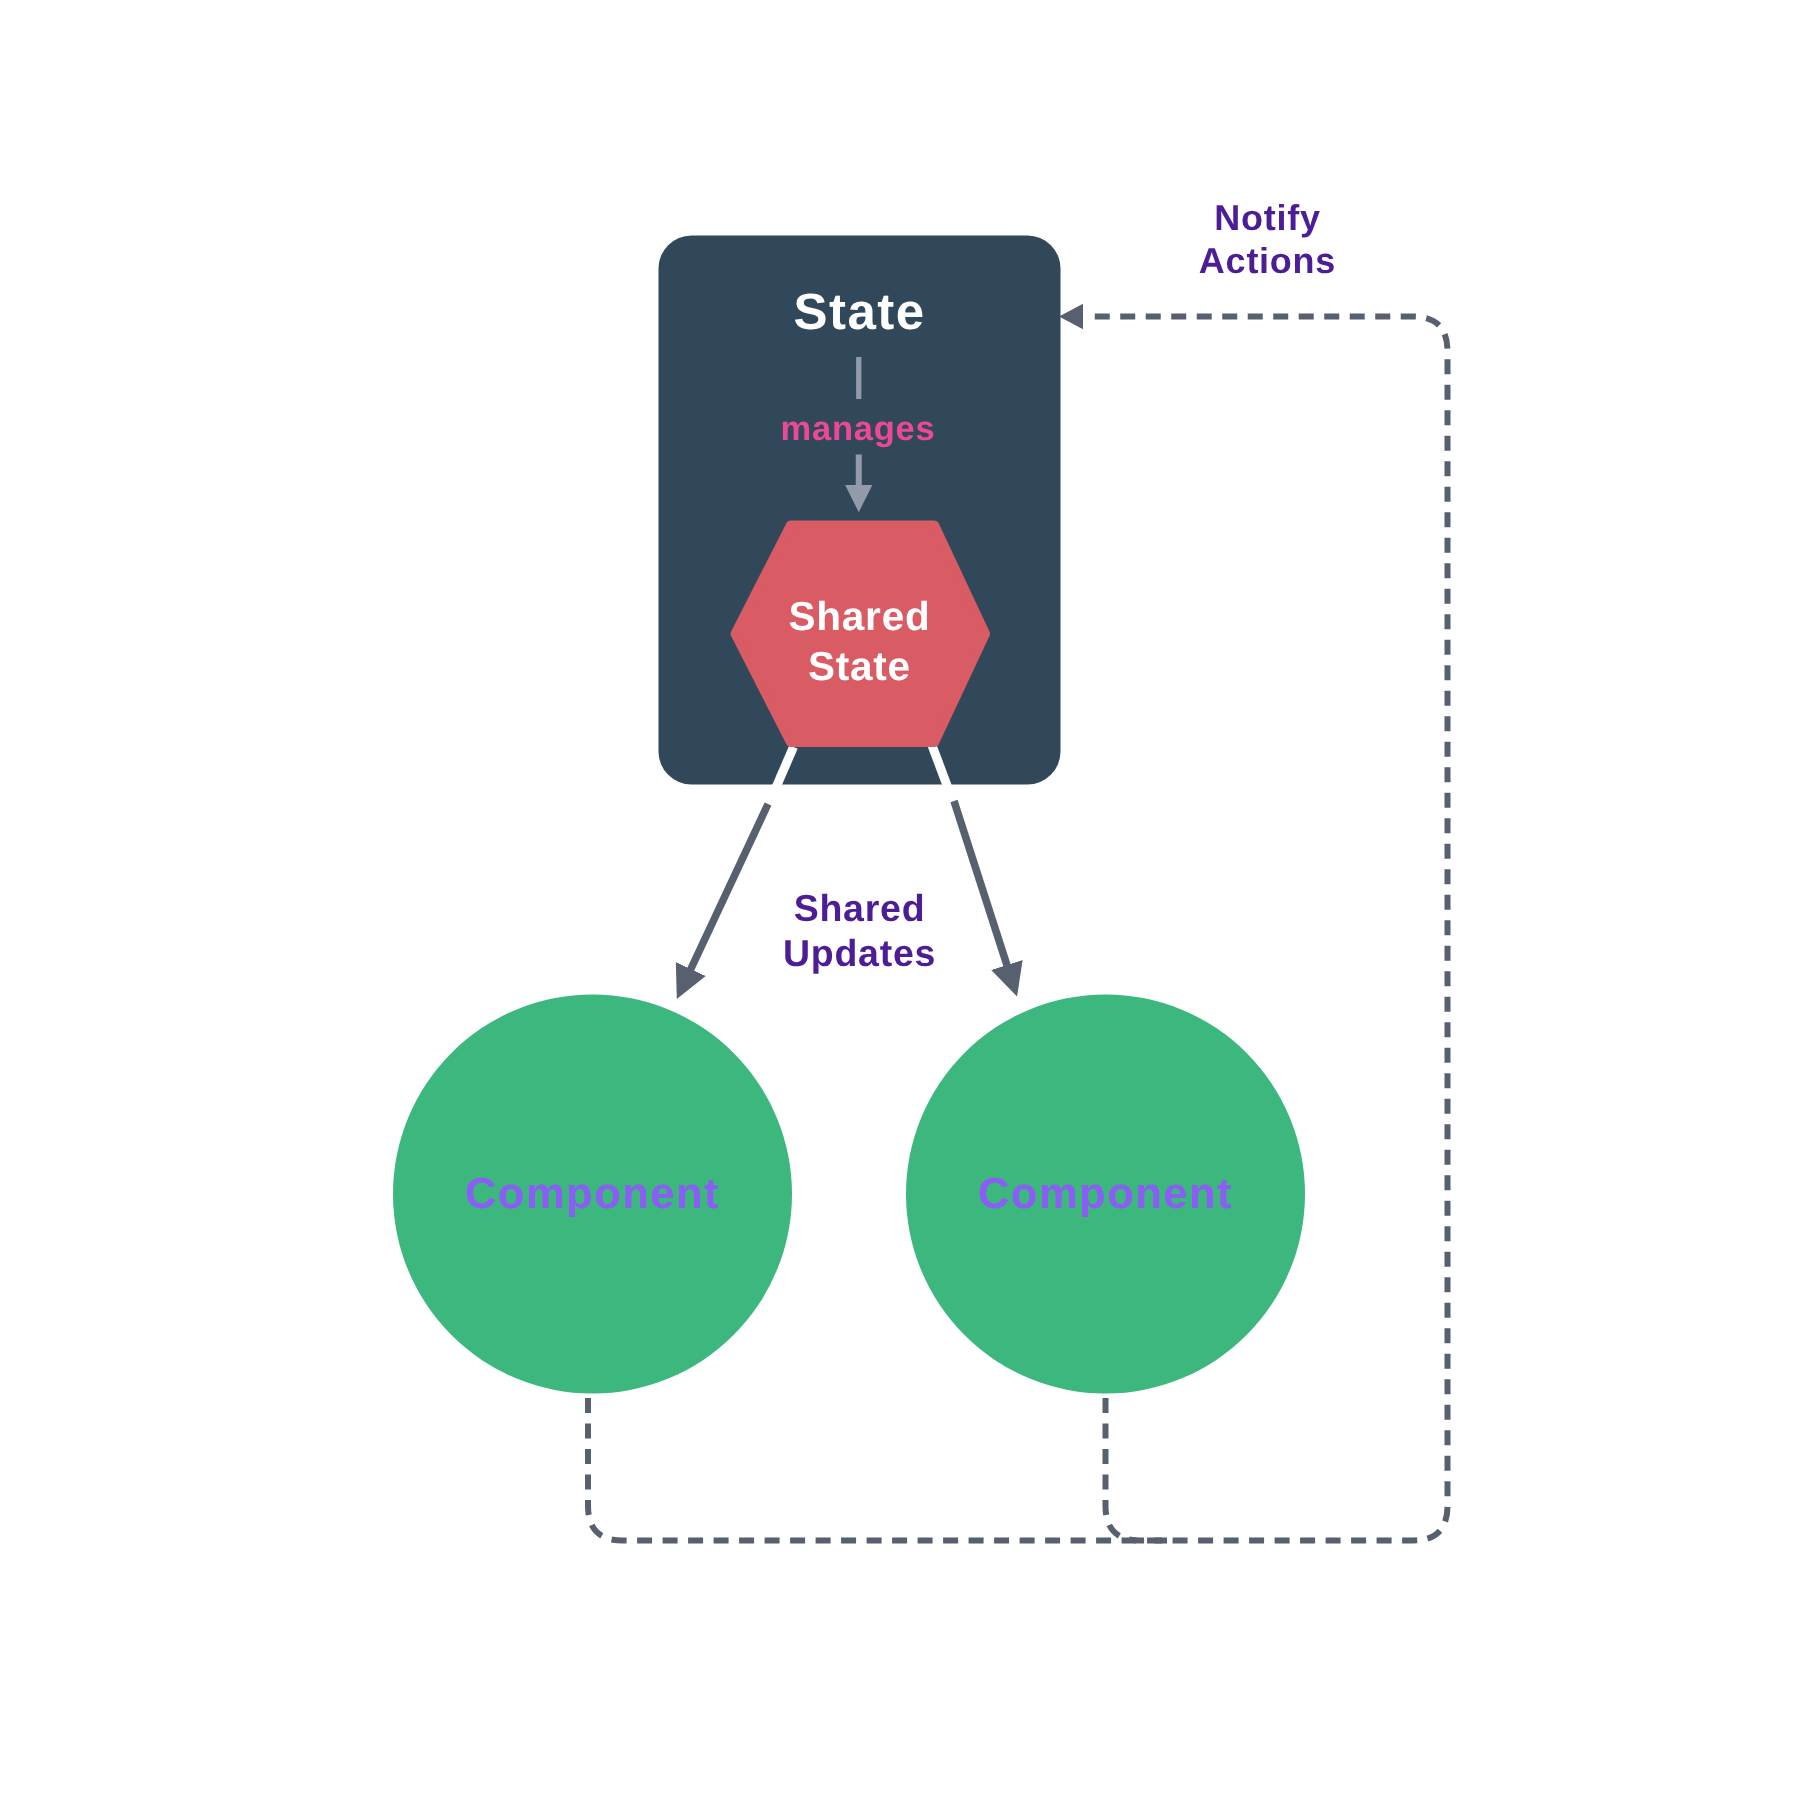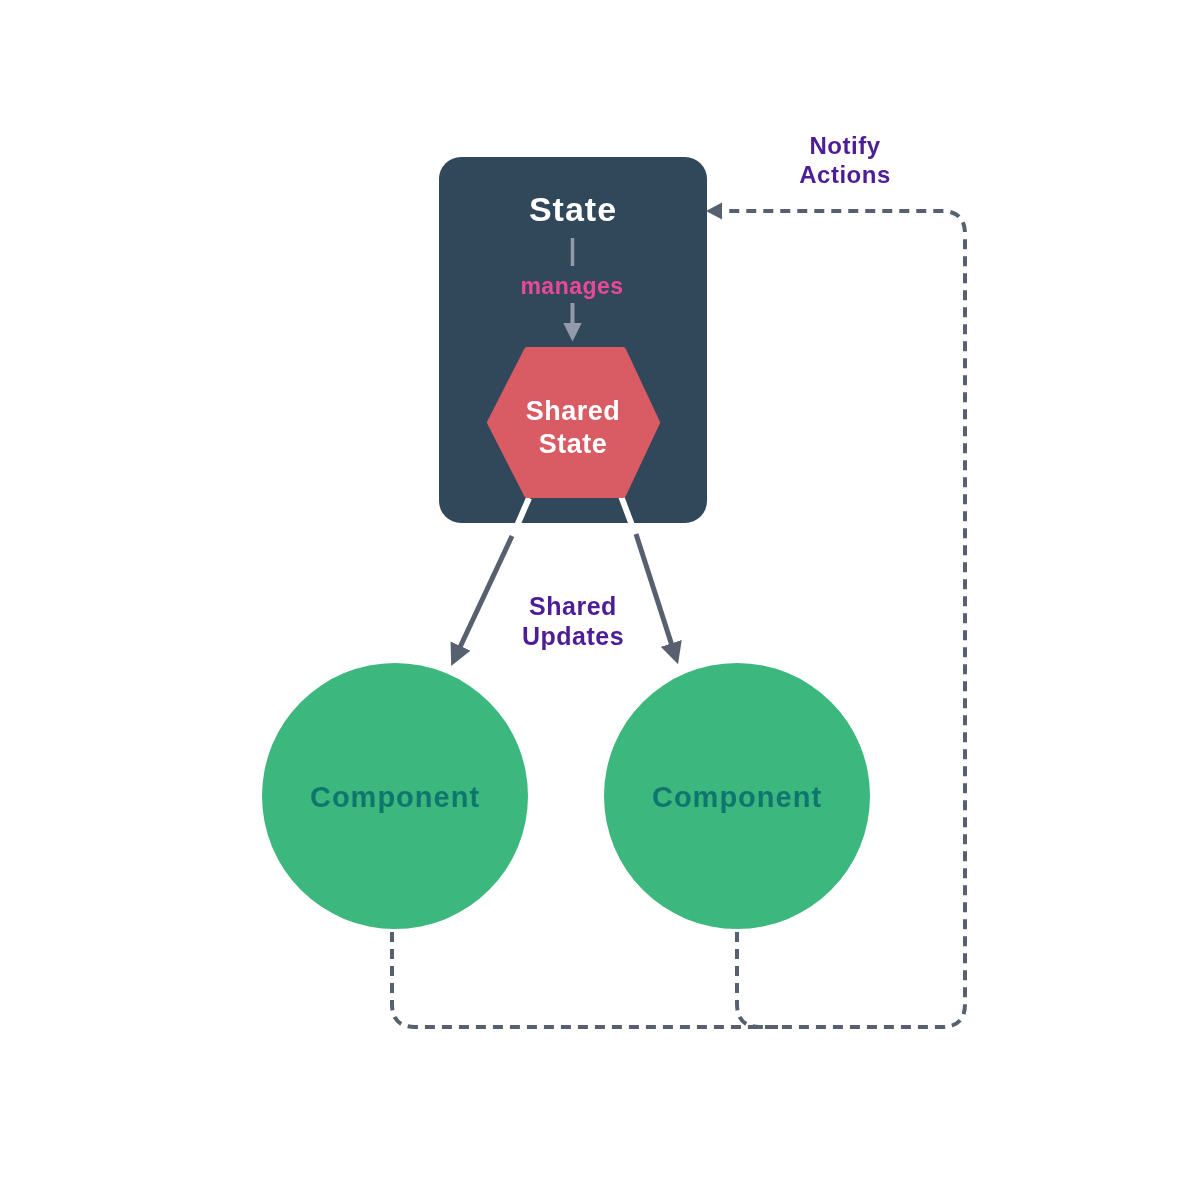--- a/index.html
+++ b/index.html
@@ -38,21 +38,21 @@
     font-size: 23px;
     letter-spacing: 0.5px;
   }
   .hex-label {
     color: #ffffff;
     font-size: 27px;
     line-height: 33px;
     letter-spacing: 0.5px;
   }
   .component-label {
-    color: #0f766e;
+    color: #8b5cf6;
     font-size: 29px;
     letter-spacing: 1px;
   }
   .edge-label {
     color: #4c1d95;
     font-size: 25px;
     line-height: 30px;
     letter-spacing: 0.5px;
   }
   .notify-label {

